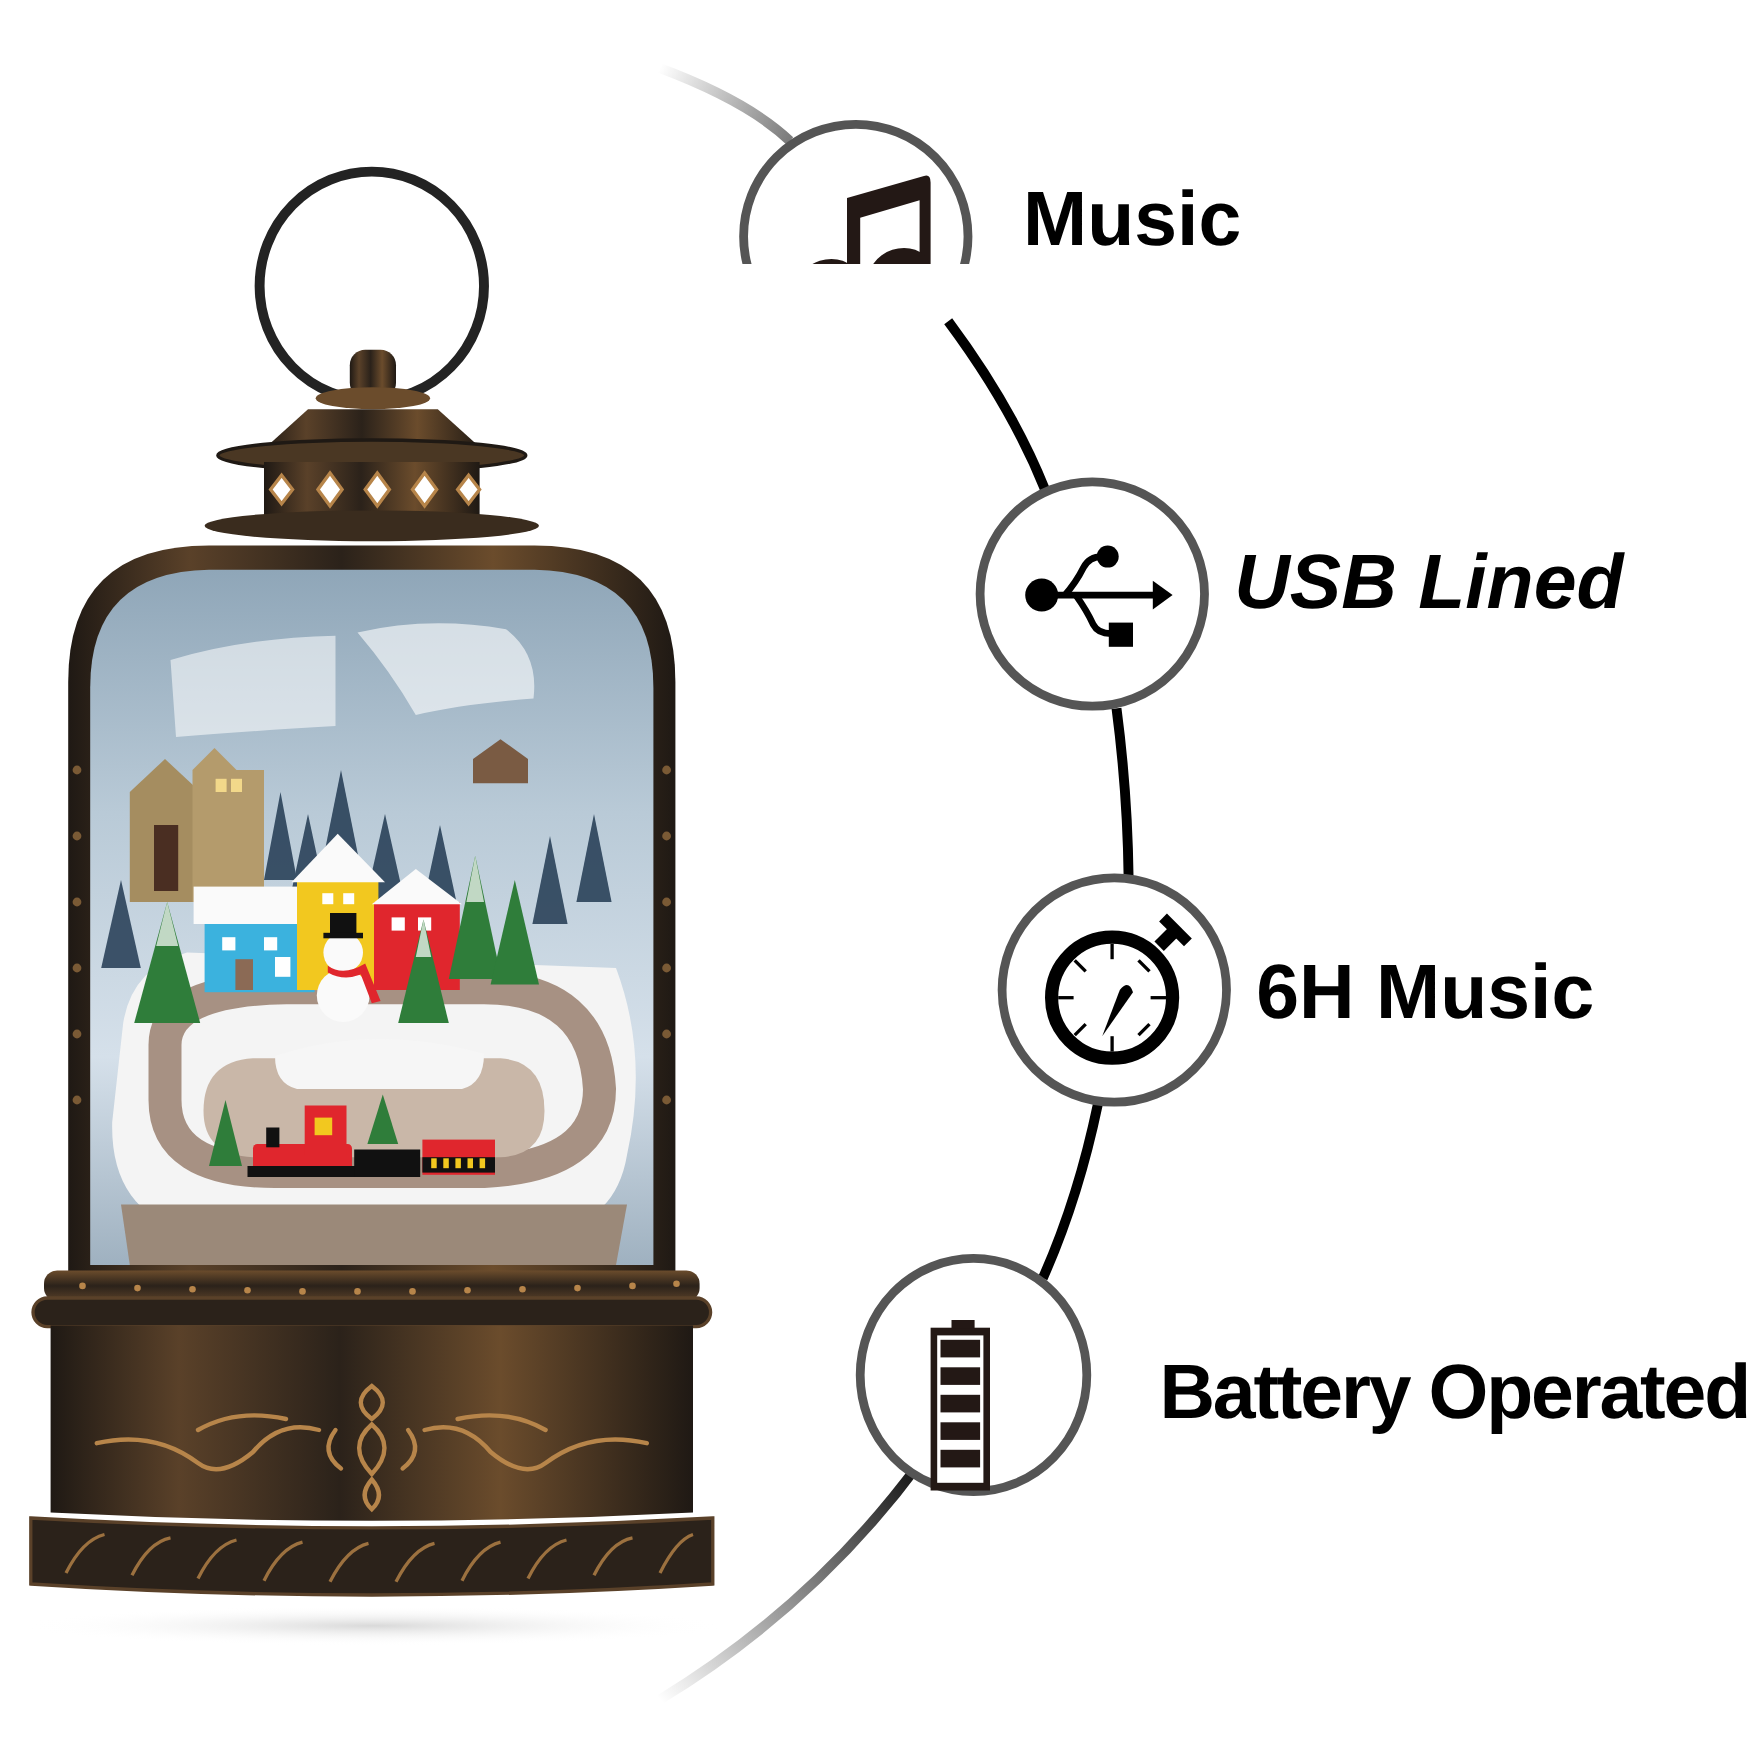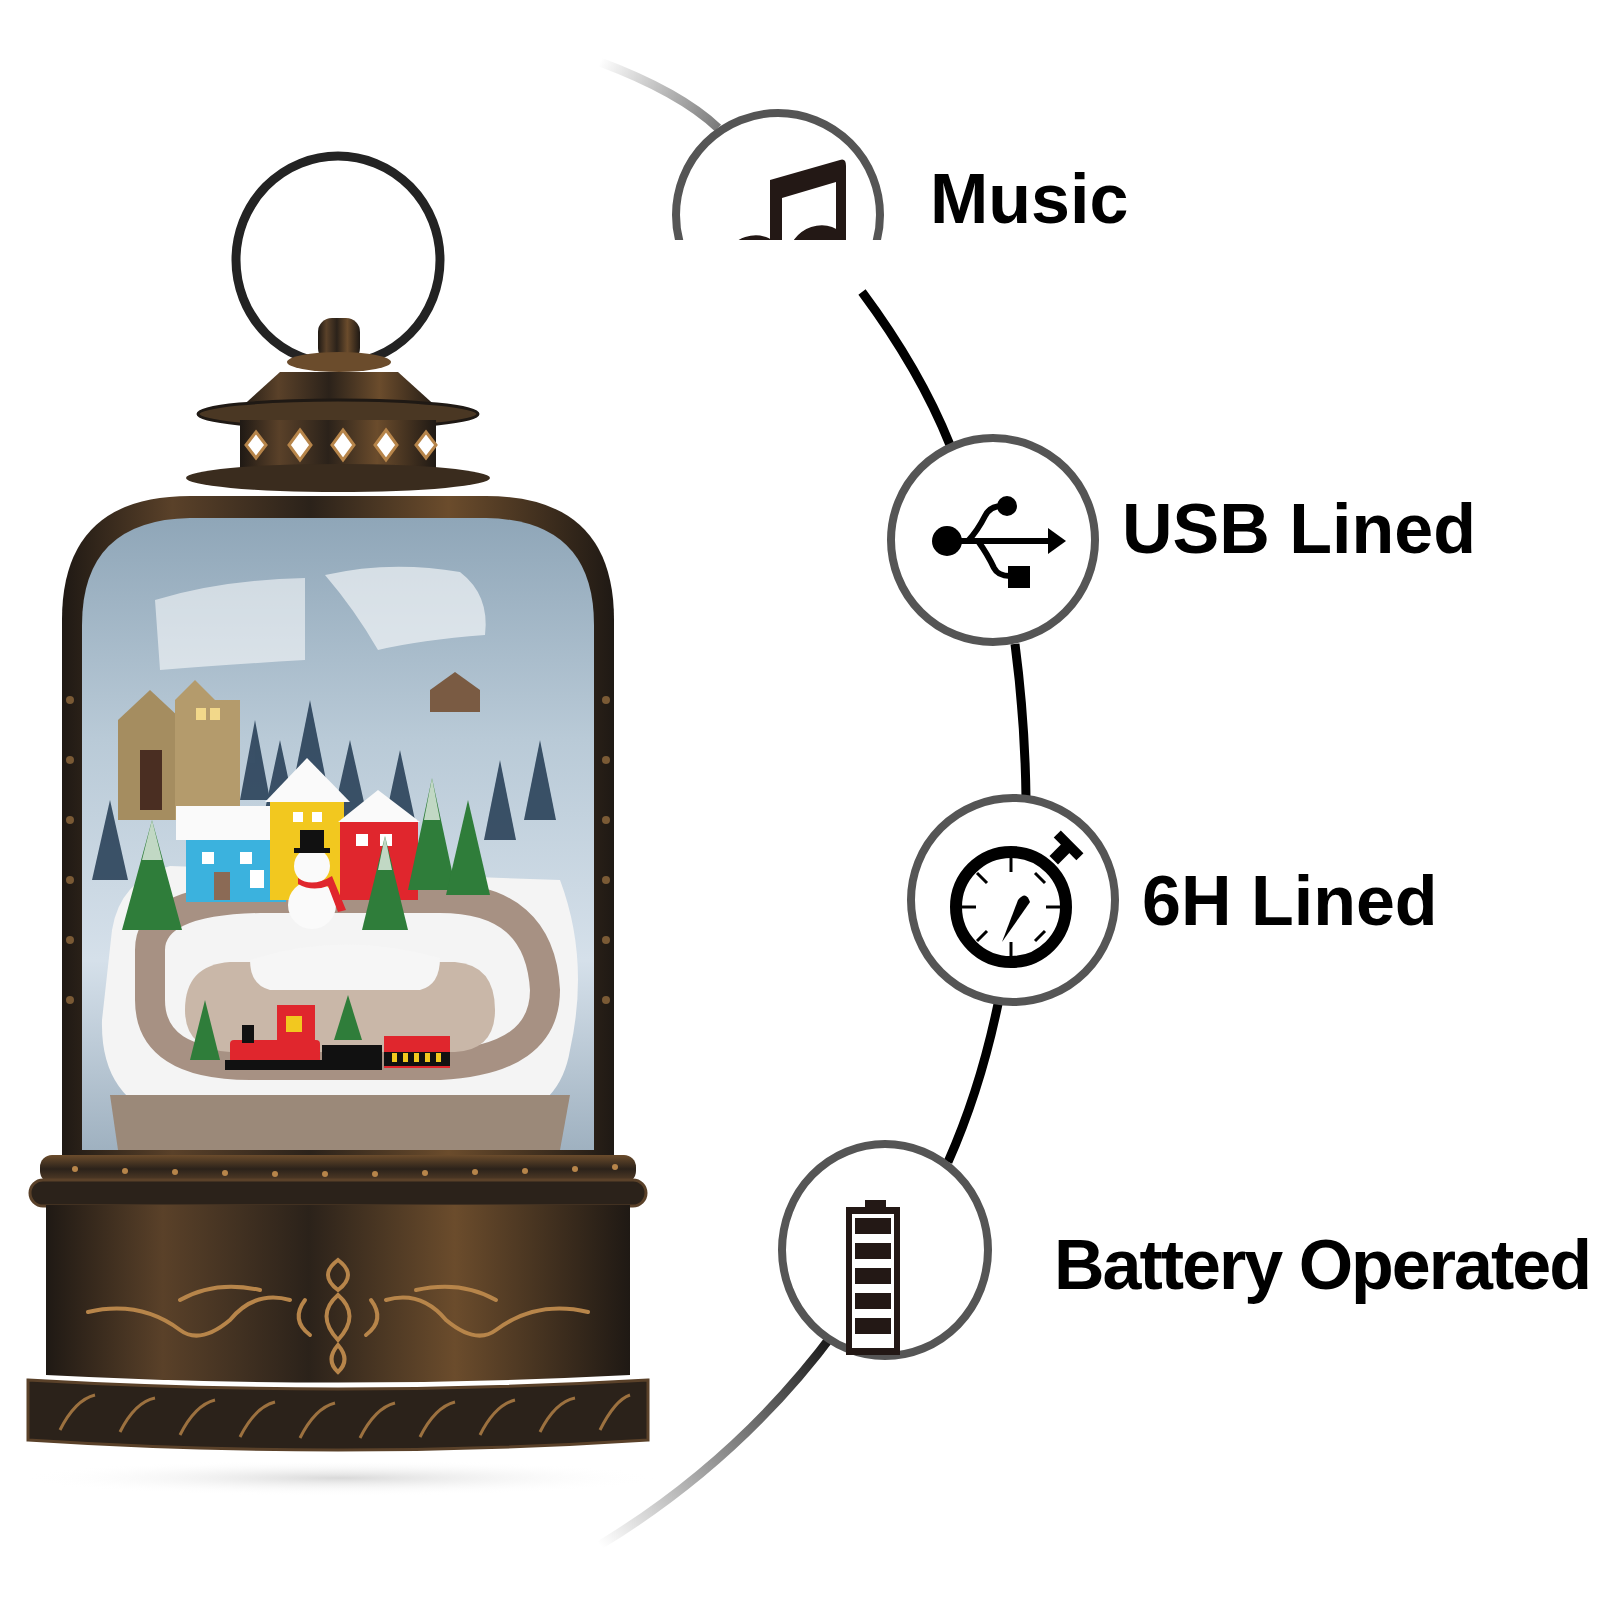--- a/index.html
+++ b/index.html
@@ -249,21 +249,21 @@
     <svg width="1600" height="700" viewBox="0 0 1600 700" style="position:absolute;left:0;top:0">
       <circle cx="993" cy="540" r="102" fill="#fff" stroke="#555" stroke-width="8"></circle>
       <circle cx="947" cy="541" r="15" fill="#000"></circle>
       <line x1="955" y1="541" x2="1050" y2="541" stroke="#000" stroke-width="6"></line>
       <polygon points="1048,528 1066,541 1048,554" fill="#000"></polygon>
       <path d="M968 541 Q978 530 985 516 Q990 506 1002 506 L1008 506" fill="none" stroke="#000" stroke-width="6"></path>
       <circle cx="1007" cy="506" r="10" fill="#000"></circle>
       <path d="M978 541 Q988 555 994 568 Q998 576 1010 576 L1016 576" fill="none" stroke="#000" stroke-width="6"></path>
       <rect x="1008" y="566" width="22" height="22" fill="#000"></rect>
     </svg>
-    <div class="feature-label" style="left:1122px;top:494px;">USB Lined</div>
+    <div class="feature-label" style="left:1122px;top:494px;font-style:italic;">USB Lined</div>
   </div>
 
   <div style="position:absolute;left:0;top:0;">
     <svg width="1600" height="1040" viewBox="0 0 1600 1040" style="position:absolute;left:0;top:0">
       <circle cx="1013" cy="900" r="102" fill="#fff" stroke="#555" stroke-width="8"></circle>
       <circle cx="1011" cy="907" r="55" fill="#fff" stroke="#000" stroke-width="12"></circle>
       <g transform="rotate(45 1058 856)">
         <rect x="1052" y="842" width="12" height="20" fill="#000"></rect>
         <rect x="1042" y="836" width="32" height="10" fill="#000"></rect>
       </g>
@@ -272,21 +272,21 @@
         <line x1="1011" y1="942" x2="1011" y2="956"></line>
         <line x1="962" y1="907" x2="976" y2="907"></line>
         <line x1="1046" y1="907" x2="1060" y2="907"></line>
         <line x1="977" y1="873" x2="987" y2="883"></line>
         <line x1="1035" y1="873" x2="1045" y2="883"></line>
         <line x1="977" y1="941" x2="987" y2="931"></line>
         <line x1="1035" y1="941" x2="1045" y2="931"></line>
       </g>
       <path d="M1002 942 L1018 900 Q1026 890 1030 902 Z" fill="#000"></path>
     </svg>
-    <div class="feature-label" style="left:1142px;top:866px;">6H Lined</div>
+    <div class="feature-label" style="left:1142px;top:866px;">6H Music</div>
   </div>
 
   <div style="position:absolute;left:0;top:0;">
     <svg width="1600" height="1400" viewBox="0 0 1600 1400" style="position:absolute;left:0;top:0">
       <ellipse cx="885" cy="1250" rx="103" ry="106" fill="#fff" stroke="#555" stroke-width="8"></ellipse>
       <rect x="846" y="1207" width="54" height="148" fill="#231815"></rect>
       <rect x="865" y="1200" width="21" height="8" fill="#231815"></rect>
       <rect x="852" y="1214" width="42" height="134" fill="#fff"></rect>
       <g fill="#231815">
         <rect x="855" y="1218" width="36" height="16"></rect>

